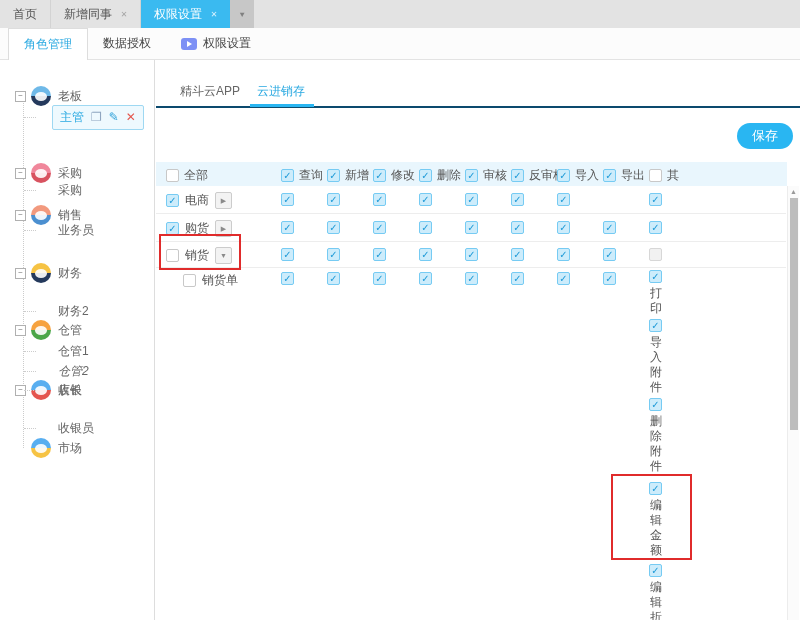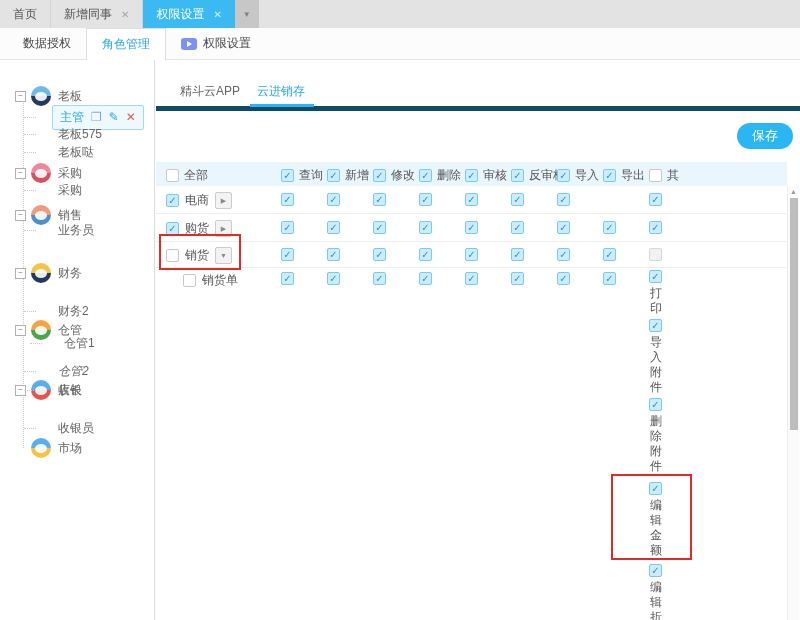--- a/index.html
+++ b/index.html
@@ -1,18 +1,18 @@
 <!DOCTYPE html>
 <html><head>
 <meta charset="utf-8">
 <style>
   html,body{margin:0;padding:0;width:800px;height:620px;overflow:hidden;
     font-family:"Liberation Sans","DejaVu Sans",sans-serif;font-size:12px;color:#555;background:#fff;}
   
-  #tabbar{position:absolute;top:0;left:0;width:800px;height:28px;background:#e3e3e3;display:flex;align-items:stretch;}
+  #tabbar{position:absolute;top:0;left:0;width:800px;height:28px;background:#e3e3e3;display:flex;align-items:stretch;font-family:Liberation Mono, monospace;}
   .wtab{display:flex;align-items:center;padding:0 13px;gap:9px;color:#555;border-right:1px solid #d3d3d3;background:#e3e3e3;}
   .wtab.active{background:#3abaf0;color:#fff;border-right:none;}
   .wtab .close{color:#a5a5a5;font-size:10px;}
   .wtab.active .close{color:#d8f2fd;}
   .wtab-dd{width:24px;display:flex;align-items:center;justify-content:center;background:#c7c7c7;color:#808080;font-size:8px;}
   
   #navbar{position:absolute;top:28px;left:0;width:800px;height:32px;background:#fcfcfc;border-bottom:1px solid #e3e3e3;display:flex;align-items:center;box-sizing:border-box;padding-left:8px;}
   .nav-item{padding:0 15px;display:flex;align-items:center;gap:6px;color:#444;height:31px;}
   .nav-item.active{border:1px solid #ddd;border-bottom:1px solid #fff;background:#fff;color:#2aa9e1;margin-bottom:-1px;}
   .vicon{width:16px;height:12px;background:#7d90f5;border-radius:3px;position:relative;}
@@ -26,21 +26,21 @@
   .avatar .face{position:absolute;left:4px;top:6px;width:12px;height:9px;background:#fff;border-radius:50%;opacity:.9;}
   .tree-label{position:absolute;left:58px;white-space:nowrap;color:#666;}
   .tree-stub{position:absolute;left:24px;width:12px;border-top:1px dotted #ccc;}
   .sel-box{position:absolute;left:52px;display:flex;align-items:center;gap:7px;border:1px solid #9ed8f2;background:#eef9fe;padding:3px 7px;border-radius:2px;}
   .sel-box .lbl{color:#2aa9e1;}
   .ic-copy{color:#8fa6c0;font-size:12px;}
   .ic-edit{color:#2a9fd8;font-size:12px;}
   .ic-del{color:#e4574e;font-size:12px;font-weight:bold;}
   
   #main{position:absolute;left:156px;top:60px;width:644px;height:560px;}
-  #mtabs{position:absolute;top:15px;left:0;width:644px;height:31px;border-bottom:5px solid #0c4a6e;}
+  #mtabs{position:absolute;top:15px;left:0;width:644px;height:31px;border-bottom:2px solid #0c4a6e;}
   .mtab{position:absolute;top:8px;color:#666;white-space:nowrap;}
   .mtab.active{color:#2aa9e1;}
   #mtab-underline{position:absolute;left:94px;top:29px;width:64px;height:3px;background:#29b6f2;}
   #save-btn{position:absolute;left:581px;top:63px;width:56px;height:26px;border-radius:13px;background:#29b6f2;color:#fff;font-size:13px;display:flex;align-items:center;justify-content:center;}
   
   #thead{position:absolute;top:102px;left:0;width:631px;height:24px;background:#e9f6fd;}
   .hcell{position:absolute;top:5px;display:flex;align-items:center;gap:5px;white-space:nowrap;color:#555;}
   .trow{position:absolute;left:0;width:630px;border-bottom:1px solid #ededed;box-sizing:border-box;}
   .trow.last{border-bottom:none;}
   .rlabel{position:absolute;left:10px;display:flex;align-items:center;gap:6px;white-space:nowrap;}
@@ -73,25 +73,25 @@
       <span class="close">✕</span>
     </div>
     <div class="wtab active">
       <span>权限设置</span>
       <span class="close">✕</span>
     </div>
     <div class="wtab-dd">▼</div>
   </div>
 
 <div id="navbar">
+    <div class="nav-item active">
+      <span>角色管理</span>
+    </div>
     <div class="nav-item">
       <span>数据授权</span>
-    </div>
-    <div class="nav-item active">
-      <span>角色管理</span>
     </div>
     <div class="nav-item">
       <span class="vicon"></span>
       <span>权限设置</span>
     </div>
   </div>
 
 <div id="sidebar">
   <div id="treeline"></div>
 <div class="tree-row" style="top: 26px; width: 155px;">
@@ -103,28 +103,20 @@
     </div>
     <div class="tree-row" style="top: 47px; width: 155px;">
       <span class="tree-stub" style="top: 10px;"></span>
       <span class="sel-box">
         <span class="lbl">主管</span>
         <span class="ic-copy">❐</span>
         <span class="ic-edit">✎</span>
         <span class="ic-del">✕</span>
       </span>
     </div>
-    <div class="tree-row" style="top: 64px; width: 155px;">
-      <span class="tree-stub" style="top: 10px;"></span>
-      <span class="tree-label">老板575</span>
-    </div>
-    <div class="tree-row" style="top: 82px; width: 155px;">
-      <span class="tree-stub" style="top: 10px;"></span>
-      <span class="tree-label">老板哒</span>
-    </div>
     <div class="tree-row" style="top: 103px; width: 155px;">
       <span class="tree-exp" style="top: 5px;">−</span>
       <span class="avatar" style="background: linear-gradient(rgb(240, 135, 155) 0px, rgb(240, 135, 155) 52%, rgb(216, 83, 96) 52%, rgb(216, 83, 96) 100%);">
         <span class="face"></span>
       </span>
       <span class="tree-label">采购</span>
     </div>
     <div class="tree-row" style="top: 120px; width: 155px;">
       <span class="tree-stub" style="top: 10px;"></span>
       <span class="tree-label">采购</span>
@@ -151,21 +143,21 @@
       <span class="tree-stub" style="top: 10px;"></span>
       <span class="tree-label">财务2</span>
     </div>
     <div class="tree-row" style="top: 260px; width: 155px;">
       <span class="tree-exp" style="top: 5px;">−</span>
       <span class="avatar" style="background: linear-gradient(rgb(246, 162, 63) 0px, rgb(246, 162, 63) 52%, rgb(74, 166, 72) 52%, rgb(74, 166, 72) 100%);">
         <span class="face"></span>
       </span>
       <span class="tree-label">仓管</span>
     </div>
-    <div class="tree-row" style="top: 273px; width: 140px; margin-left: 6px;">
+    <div class="tree-row" style="top: 281px; width: 140px;">
       <span class="tree-stub" style="top: 10px;"></span>
       <span class="tree-label">仓管1</span>
     </div>
     <div class="tree-row" style="top: 301px; width: 155px; font-style: italic;">
       <span class="tree-stub" style="top: 10px;"></span>
       <span class="tree-label">仓管2</span>
     </div>
     <div class="tree-row" style="top: 320px; width: 155px;">
       <span class="tree-exp" style="top: 5px;">−</span>
       <span class="avatar" style="background: linear-gradient(rgb(88, 174, 240) 0px, rgb(88, 174, 240) 52%, rgb(228, 85, 79) 52%, rgb(228, 85, 79) 100%);">

